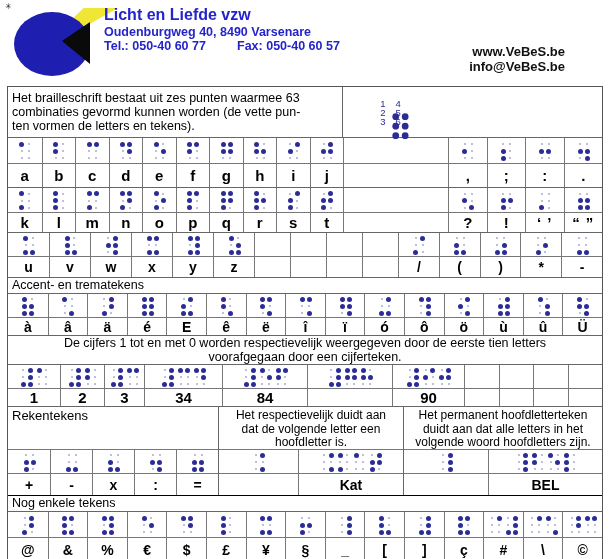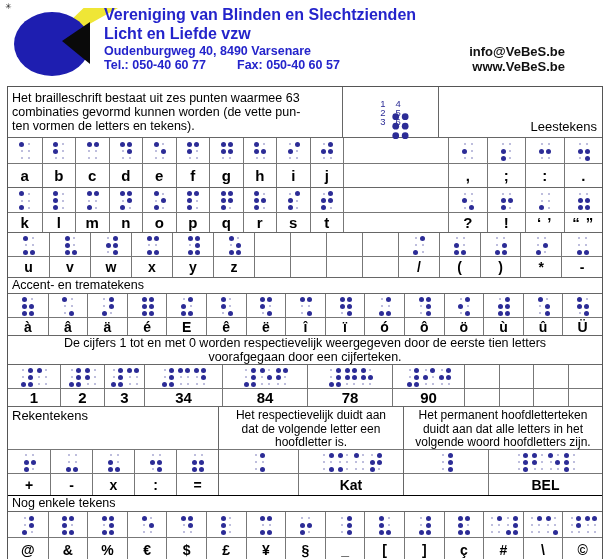--- a/index.html
+++ b/index.html
@@ -78,31 +78,30 @@
 <div id="card">
 
   <div class="header">
     <span class="corner-mark">✳</span>
     <div class="logo">
       <div class="beam"></div>
       <div class="ellipse"></div>
       <div class="wedge"></div>
     </div>
     <div class="h-text">
-      <div class="h-line1">Vereniging van Blinden en Slechtzienden</div>
       <div class="h-line2">Licht en Liefde vzw</div>
       <div class="h-line3">Oudenburgweg 40, 8490 Varsenare</div>
       <div class="h-line4">
         <span>Tel.: 050-40 60 77</span>
         <span class="h-fax">Fax: 050-40 60 57</span>
       </div>
     </div>
     <div class="h-right">
+      <div>www.VeBeS.be</div>
       <div>info@VeBeS.be</div>
-      <div>www.VeBeS.be</div>
     </div>
   </div>
 
   <div class="main">
 
     <div class="band b-intro">
       <div class="i-cell" style="width:334px">
         <div class="itext">Het brailleschrift bestaat uit zes punten waarmee 63
 combinaties gevormd kunnen worden (de vette pun-
 ten vormen de letters en tekens).</div>
@@ -111,23 +110,20 @@
         <div class="numdiag">
           <div class="ncol">1
 2
 3</div>
           <div class="bigdots"><span class="mcell"><span class="dt on" style="left: 1px; top: 1px;"></span><span class="dt on" style="left: 1px; top: 8px;"></span><span class="dt on" style="left: 1px; top: 15px;"></span><span class="dt on" style="left: 8px; top: 1px;"></span><span class="dt on" style="left: 8px; top: 8px;"></span><span class="dt on" style="left: 8px; top: 15px;"></span></span></div>
           <div class="ncol">4
 5
 6</div>
         </div>
       </div>
-      <div class="i-cell lst" style="width:164px">
-        <span>Leestekens</span>
-      </div>
     </div>
 
     <div class="band b-r1">
         <div class="bcell" style="width: 33.5px;">
           <div class="brow">
             <span class="mcell">
               <span class="dt on" style="left: 1px; top: 1px;"></span>
               <span class="dt off" style="left: 2.5px; top: 9.5px;"></span>
               <span class="dt off" style="left: 2.5px; top: 16.5px;"></span>
               <span class="dt off" style="left: 9.5px; top: 2.5px;"></span>
@@ -1004,21 +1000,20 @@
             </span>
             <span class="mcell">
               <span class="dt on" style="left: 1px; top: 1px;"></span>
               <span class="dt on" style="left: 1px; top: 8px;"></span>
               <span class="dt off" style="left: 2.5px; top: 16.5px;"></span>
               <span class="dt off" style="left: 9.5px; top: 2.5px;"></span>
               <span class="dt on" style="left: 8px; top: 8px;"></span>
               <span class="dt off" style="left: 9.5px; top: 16.5px;"></span>
             </span>
           </div>
-          <div class="lrow">78</div>
         </div>
         <div class="bcell" style="width: 72px;">
           <div class="brow">
             <span class="mcell">
               <span class="dt off" style="left: 2.5px; top: 2.5px;"></span>
               <span class="dt off" style="left: 2.5px; top: 9.5px;"></span>
               <span class="dt on" style="left: 1px; top: 15px;"></span>
               <span class="dt on" style="left: 8px; top: 1px;"></span>
               <span class="dt on" style="left: 8px; top: 8px;"></span>
               <span class="dt on" style="left: 8px; top: 15px;"></span>

